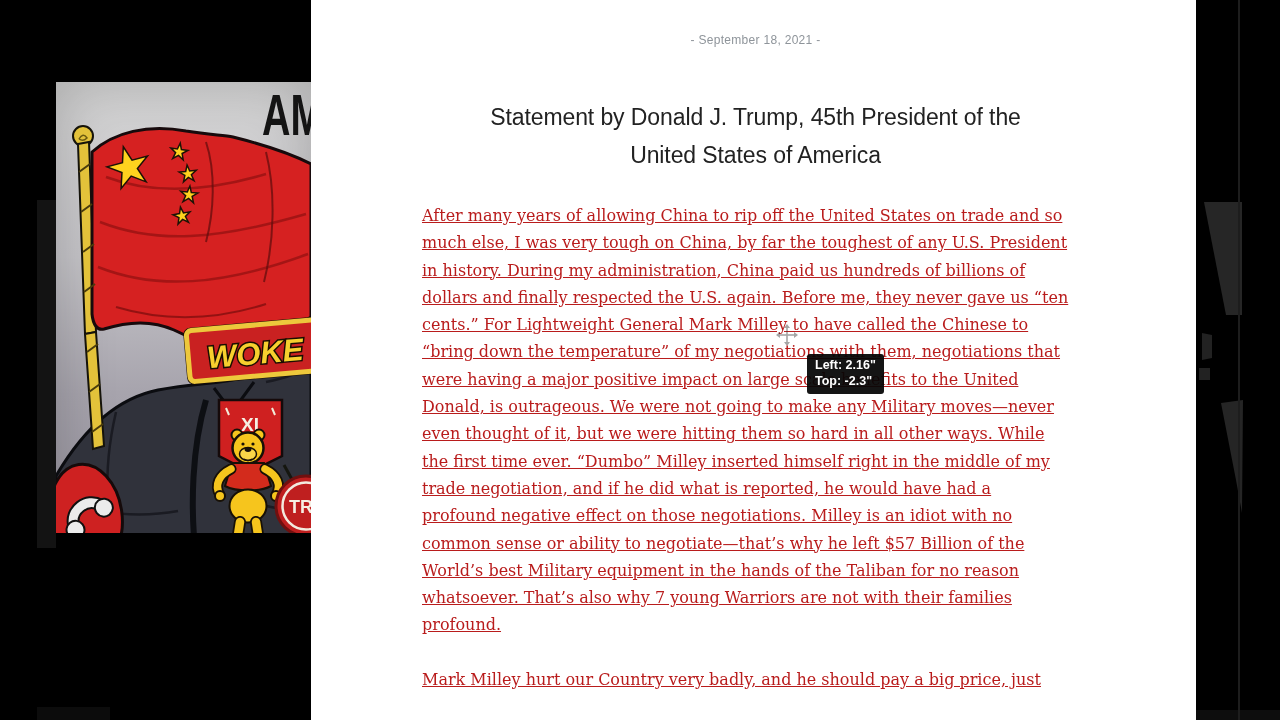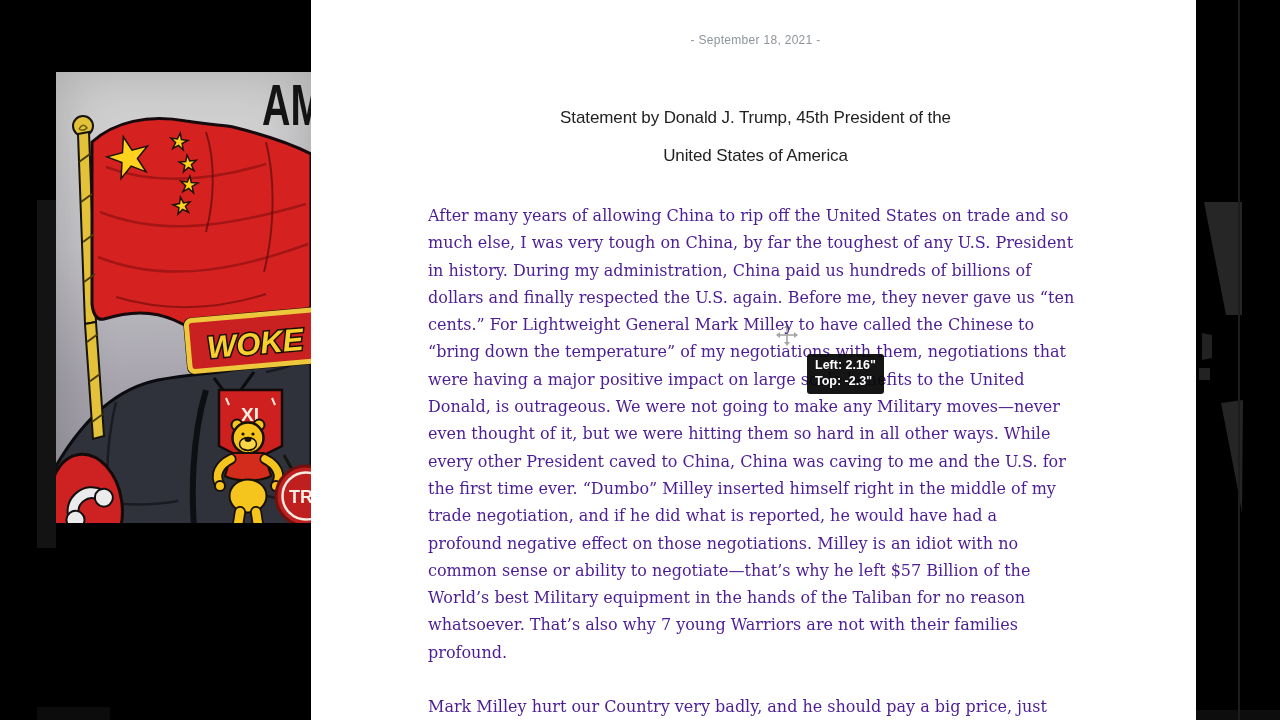--- a/index.html
+++ b/index.html
@@ -8,34 +8,34 @@
 
   
   .ghost{position:absolute;}
   .ghost-left-strip{left:37px;top:200px;width:19px;height:348px;background:#131313;}
   .ghost-bottom-left{left:37px;top:707px;width:73px;height:13px;background:#0c0c0c;}
   .ghost-bottom-right{left:1196px;top:710px;width:84px;height:10px;background:#0d0d0d;}
   .right-line{position:absolute;left:1238px;top:0;width:2px;height:720px;background:#1d1d1d;}
   .right-shapes{position:absolute;left:1190px;top:140px;width:60px;height:400px;}
 
   
-  .cartoon-panel{position:absolute;left:56px;top:72px;width:255px;height:451px;overflow:hidden;
+  .cartoon-panel{position:absolute;left:56px;top:82px;width:255px;height:451px;overflow:hidden;
     background:linear-gradient(178deg,#d6d6d6 0%,#c6c5c9 38%,#a7a4ad 68%,#97939e 100%);
     box-shadow:inset 0 0 60px rgba(0,0,0,.22);text-decoration:underline;}
   .cartoon-panel svg{display:block;}
   .svgtxt{font-family:"Liberation Sans",sans-serif;}
 
   
   .page{position:absolute;left:311px;top:0;width:885px;height:720px;background:#ffffff;}
   .doc-date{position:absolute;left:111px;top:33px;width:667px;text-align:center;
     font-size:12px;letter-spacing:.3px;color:#8e949a;}
   .doc-title{position:absolute;left:91px;top:99px;width:707px;text-align:center;
-    font-size:17px;line-height:37.5px;letter-spacing:-.1px;color:#222;font-weight:500;}
-  .doc-body{position:absolute;left:117px;top:202px;width:700px;
-    font-family:"DejaVu Serif",serif;font-size:16px;line-height:27.3px;color:#4c1d95;}
+    font-size:23px;line-height:37.5px;letter-spacing:-.1px;color:#222;font-weight:500;}
+  .doc-body{position:absolute;left:111px;top:202px;width:700px;
+    font-family:"DejaVu Serif",serif;font-size:16px;line-height:27.3px;color:#b91c1c;text-decoration:underline;}
   .doc-body .ln{white-space:nowrap;height:27.3px;}
 
   
   .drag-tooltip{position:absolute;left:807px;top:354px;background:rgba(6,6,6,.94);
     color:#fff;font-size:12.5px;line-height:15.5px;font-weight:bold;
     padding:4px 8px 5px 8px;border-radius:3px;white-space:nowrap;}
 
   
   .move-cursor{position:absolute;left:776px;top:324px;opacity:.42;}
 </style>
@@ -188,21 +188,20 @@
     <div class="doc-body">
       <div class="ln">After many years of allowing China to rip off the United States on trade and so</div>
       <div class="ln">much else, I was very tough on China, by far the toughest of any U.S. President</div>
       <div class="ln">in history. During my administration, China paid us hundreds of billions of</div>
       <div class="ln">dollars and finally respected the U.S. again. Before me, they never gave us “ten</div>
       <div class="ln">cents.” For Lightweight General Mark Milley to have called the Chinese to</div>
       <div class="ln">“bring down the temperature” of my negotiations with them, negotiations that</div>
       <div class="ln">were having a major positive impact on large scale benefits to the United</div>
       <div class="ln">Donald, is outrageous. We were not going to make any Military moves—never</div>
       <div class="ln">even thought of it, but we were hitting them so hard in all other ways. While</div>
-      <div class="ln">every other President caved to China, China was caving to me and the U.S. for</div>
       <div class="ln">the first time ever. “Dumbo” Milley inserted himself right in the middle of my</div>
       <div class="ln">trade negotiation, and if he did what is reported, he would have had a</div>
       <div class="ln">profound negative effect on those negotiations. Milley is an idiot with no</div>
       <div class="ln">common sense or ability to negotiate—that’s why he left $57 Billion of the</div>
       <div class="ln">World’s best Military equipment in the hands of the Taliban for no reason</div>
       <div class="ln">whatsoever. That’s also why 7 young Warriors are not with their families</div>
       <div class="ln">profound.</div>
       <div class="ln"></div>
       <div class="ln">Mark Milley hurt our Country very badly, and he should pay a big price, just</div>
     </div>

